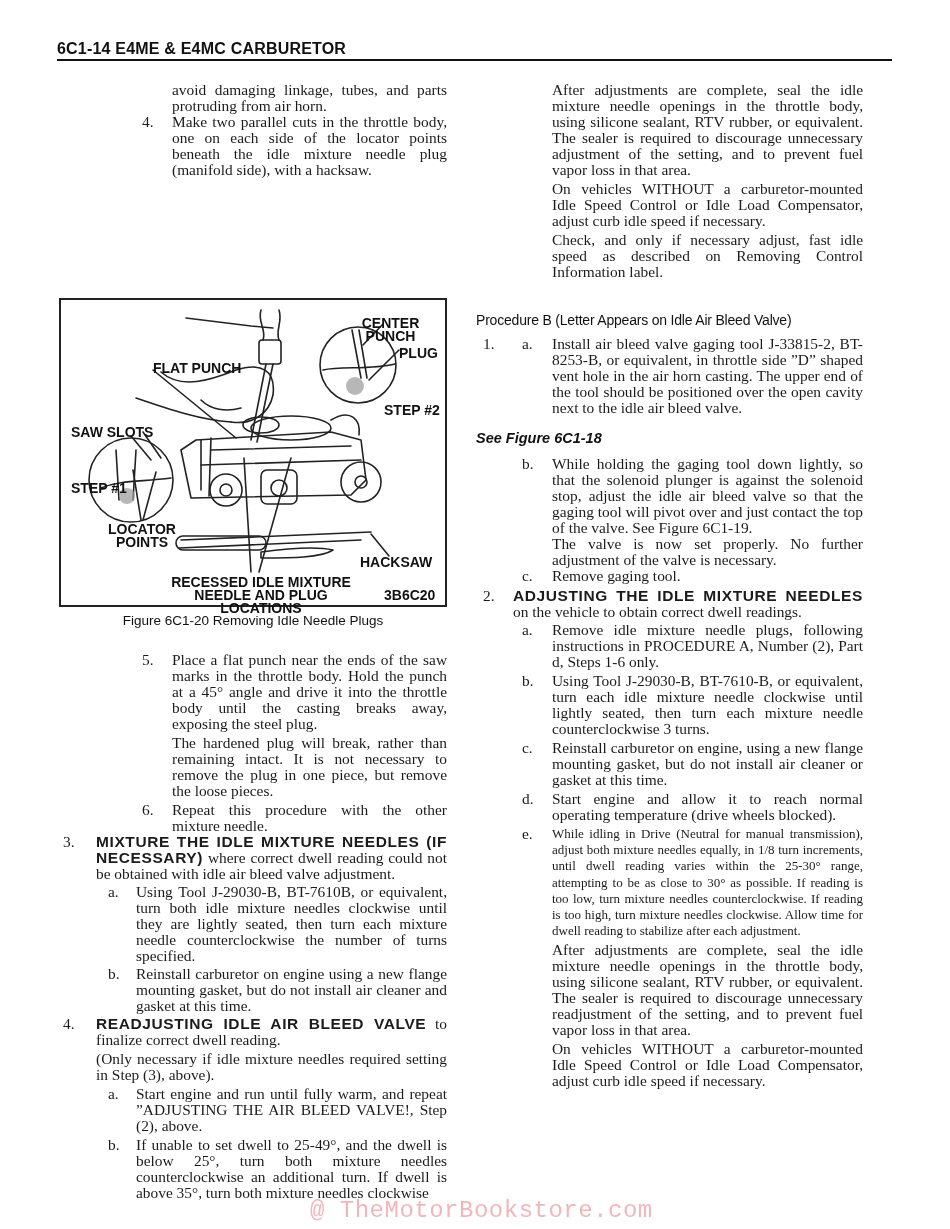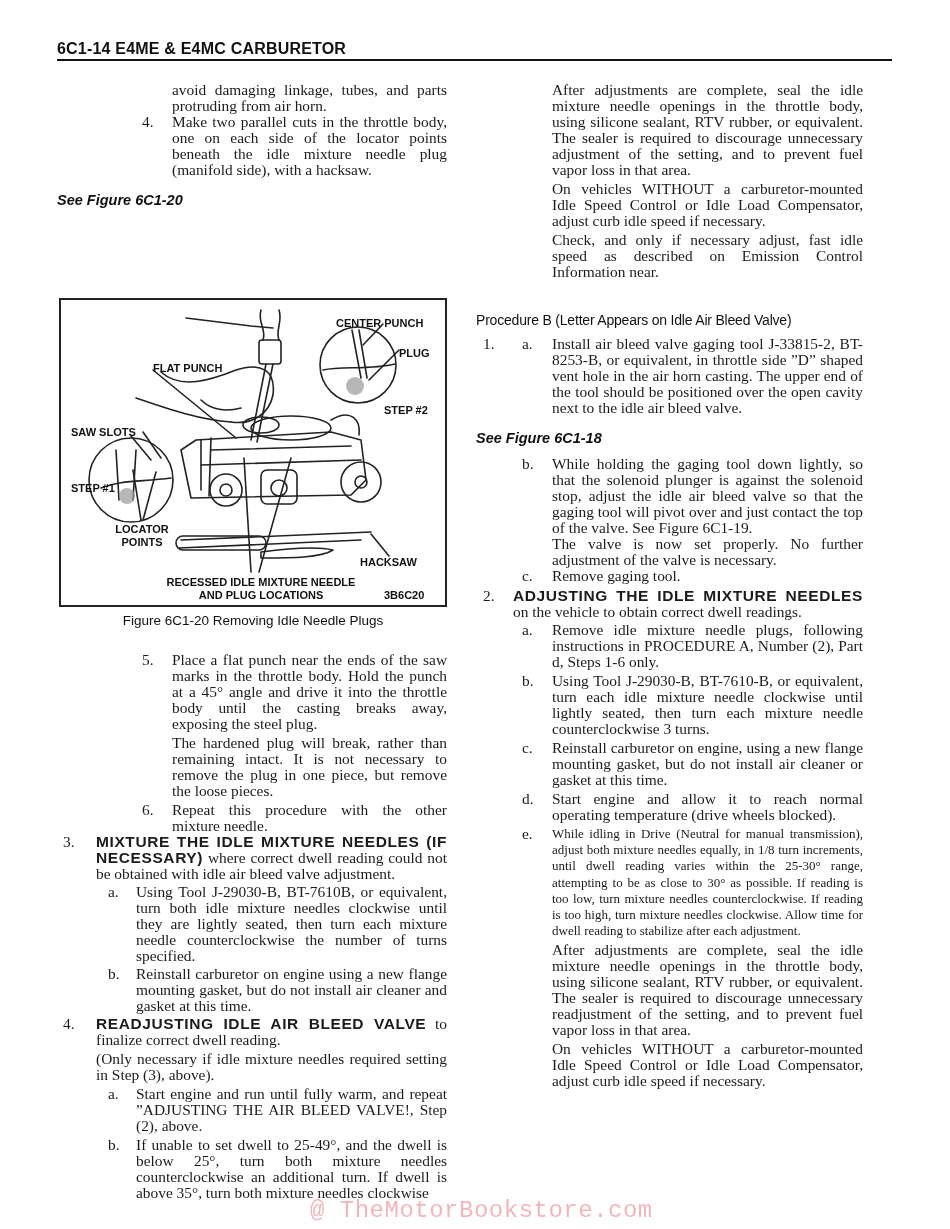--- a/index.html
+++ b/index.html
@@ -16,40 +16,39 @@
   .para { margin: 0 0 6px 0; }
   .ind-body { margin-left: 115px; }
   .item { position: relative; }
   .num { position: absolute; text-align: left; }
   .see-fig { font-family: "Liberation Sans", sans-serif; font-style: italic; font-weight: bold; font-size: 14.5px; margin: 14px 0 10px 0; color: #111; }
   .proc-head { font-family: "Liberation Sans", sans-serif; font-weight: normal; font-size: 14px; margin: 0 0 8px 0; color: #111; letter-spacing: -0.2px; }
   .caps { font-family: "Liberation Sans", sans-serif; font-weight: bold; font-size: 15.5px; letter-spacing: 0.6px; }
   .small { font-size: 13px; line-height: 16.2px; }
 
   .figure { position: absolute; left: 59px; top: 298px; width: 388px; height: 309px; border: 2px solid #222; box-sizing: border-box; }
-  .fig-label { position: absolute; font-family: "Liberation Sans", sans-serif; font-weight: bold; font-size: 11px; color: #111; line-height: 13px; text-align: center; }
+  .fig-label { position: absolute; font-family: "Liberation Sans", sans-serif; font-weight: bold; font-size: 14px; color: #111; line-height: 13px; text-align: center; }
   .fig-caption { position: absolute; left: 59px; top: 613px; width: 388px; text-align: center; font-family: "Liberation Sans", sans-serif; font-size: 13.5px; color: #111; }
 
   .watermark { position: absolute; left: 310px; top: 1197px; font-family: Liberation Mono, monospace; font-size: 24px; color: rgba(232, 120, 130, 0.55); letter-spacing: 0.5px; pointer-events: none; white-space: nowrap; }
 </style>
 </head>
 <body>
 
 <div class="header">
   <div class="header-title">6C1-14  E4ME &amp; E4MC CARBURETOR</div>
   <div class="header-rule"></div>
 </div>
 
 <div class="col col-left">
   <p class="para ind-body" style="margin-bottom:0;">avoid damaging linkage, tubes, and parts protruding from air horn.</p>
   <div class="item" style="margin-left:115px;">
     <span class="num" style="left:-30px;">4.</span>
     <p class="para">Make two parallel cuts in the throttle body, one on each side of the locator points beneath the idle mixture needle plug (manifold side), with a hacksaw.</p>
   </div>
-  <div class="see-fig">See Figure 6C1-20</div>
 </div>
 
 <div class="figure">
   <svg width="384" height="305" viewBox="0 0 384 305" style="position:absolute;left:0;top:0;">
     <g fill="none" stroke="#222" stroke-width="1.6" stroke-linecap="round" stroke-linejoin="round">
 
       <path d="M125 18 L 190 26 L 212 28"></path>
       <path d="M200 10 C 196 22, 206 30, 202 40"></path>
       <path d="M218 10 C 222 22, 214 30, 218 40"></path>
       <rect x="198" y="40" width="22" height="24" rx="3"></rect>
@@ -154,21 +153,21 @@
       <span class="num" style="left:-28px;">b.</span>
       <p class="para" style="margin-bottom:0;">If unable to set dwell to 25-49°, and the dwell is below 25°, turn both mixture needles counterclockwise an additional turn. If dwell is above 35°, turn both mixture needles clockwise</p>
     </div>
   </div>
 </div>
 
 <div class="col col-right">
   <div style="margin-left:76px;">
     <p class="para" style="margin-bottom:3px;">After adjustments are complete, seal the idle mixture needle openings in the throttle body, using silicone sealant, RTV rubber, or equivalent. The sealer is required to discourage unnecessary adjustment of the setting, and to prevent fuel vapor loss in that area.</p>
     <p class="para" style="margin-bottom:3px;">On vehicles WITHOUT a carburetor-mounted Idle Speed Control or Idle Load Compensator, adjust curb idle speed if necessary.</p>
-    <p class="para" style="margin-bottom:0;">Check, and only if necessary adjust, fast idle speed as described on Emission Control Information near.</p>
+    <p class="para" style="margin-bottom:0;">Check, and only if necessary adjust, fast idle speed as described on Removing Control Information label.</p>
   </div>
 
   <div class="proc-head" style="margin-top:32px;">Procedure B (Letter Appears on Idle Air Bleed Valve)</div>
 
   <div class="item" style="margin-left:37px;">
     <span class="num" style="left:-30px;">1.</span>
     <div class="item" style="margin-left:39px;">
       <span class="num" style="left:-30px;">a.</span>
       <p class="para" style="margin-bottom:0;">Install air bleed valve gaging tool J-33815-2, BT-8253-B, or equivalent, in throttle side ”D” shaped vent hole in the air horn casting. The upper end of the tool should be positioned over the open cavity next to the idle air bleed valve.</p>
     </div>

